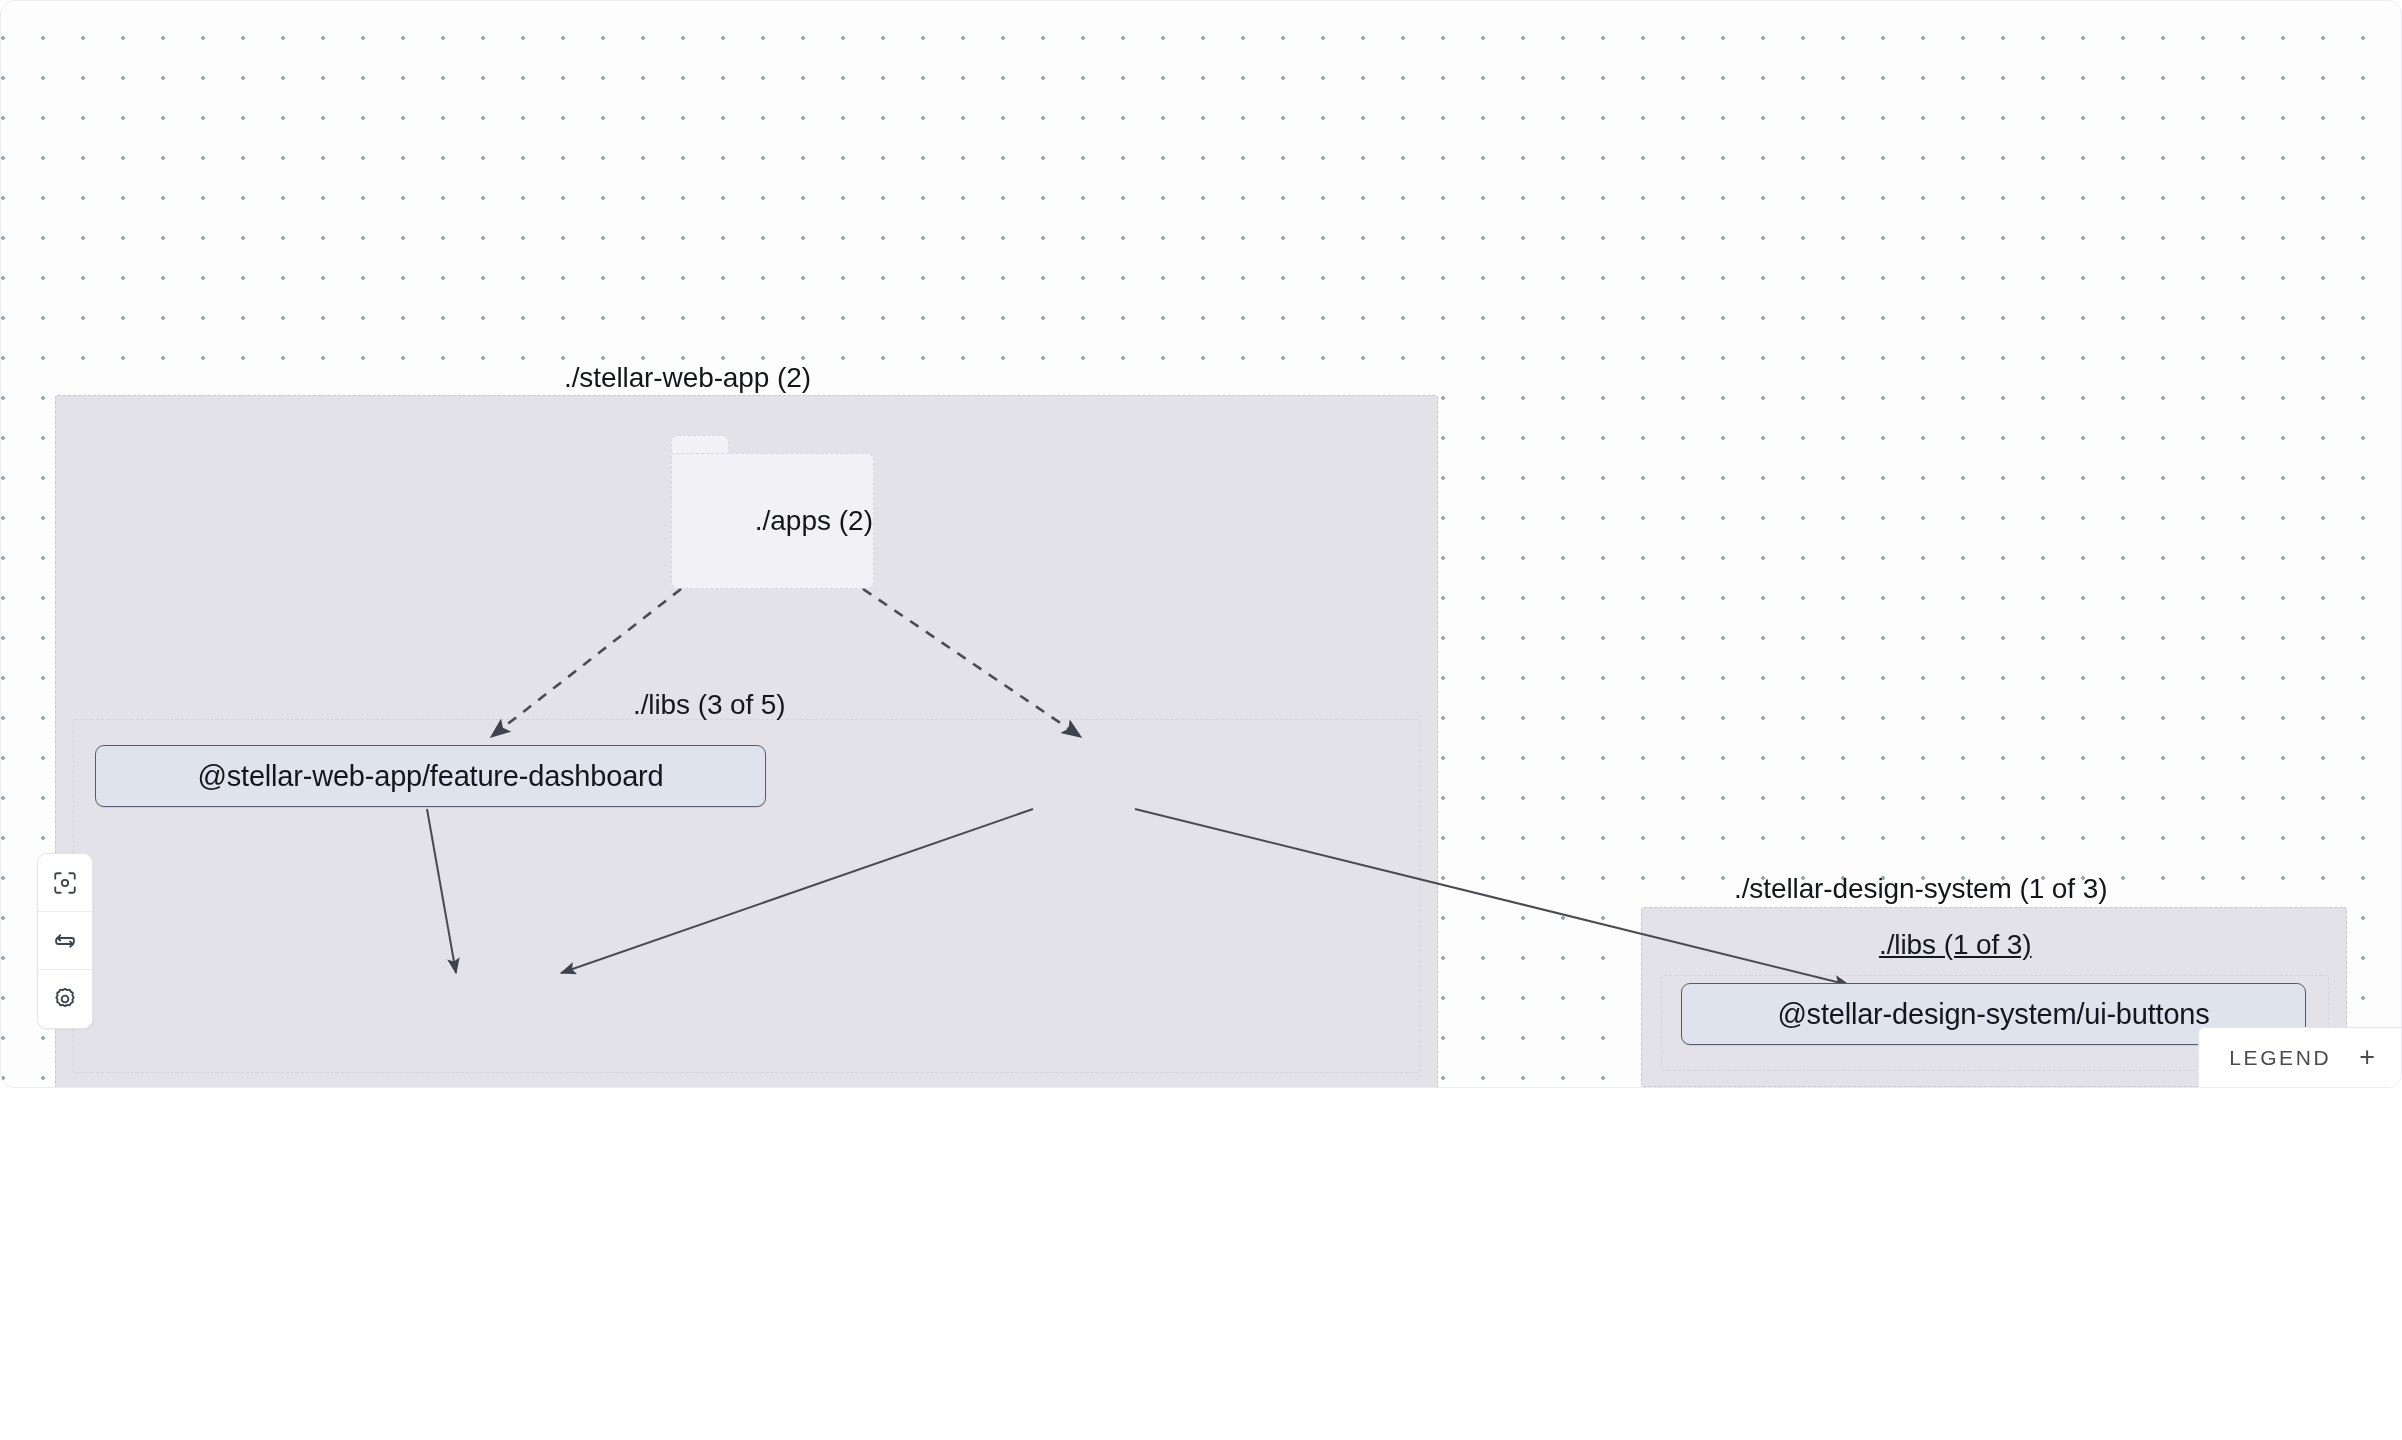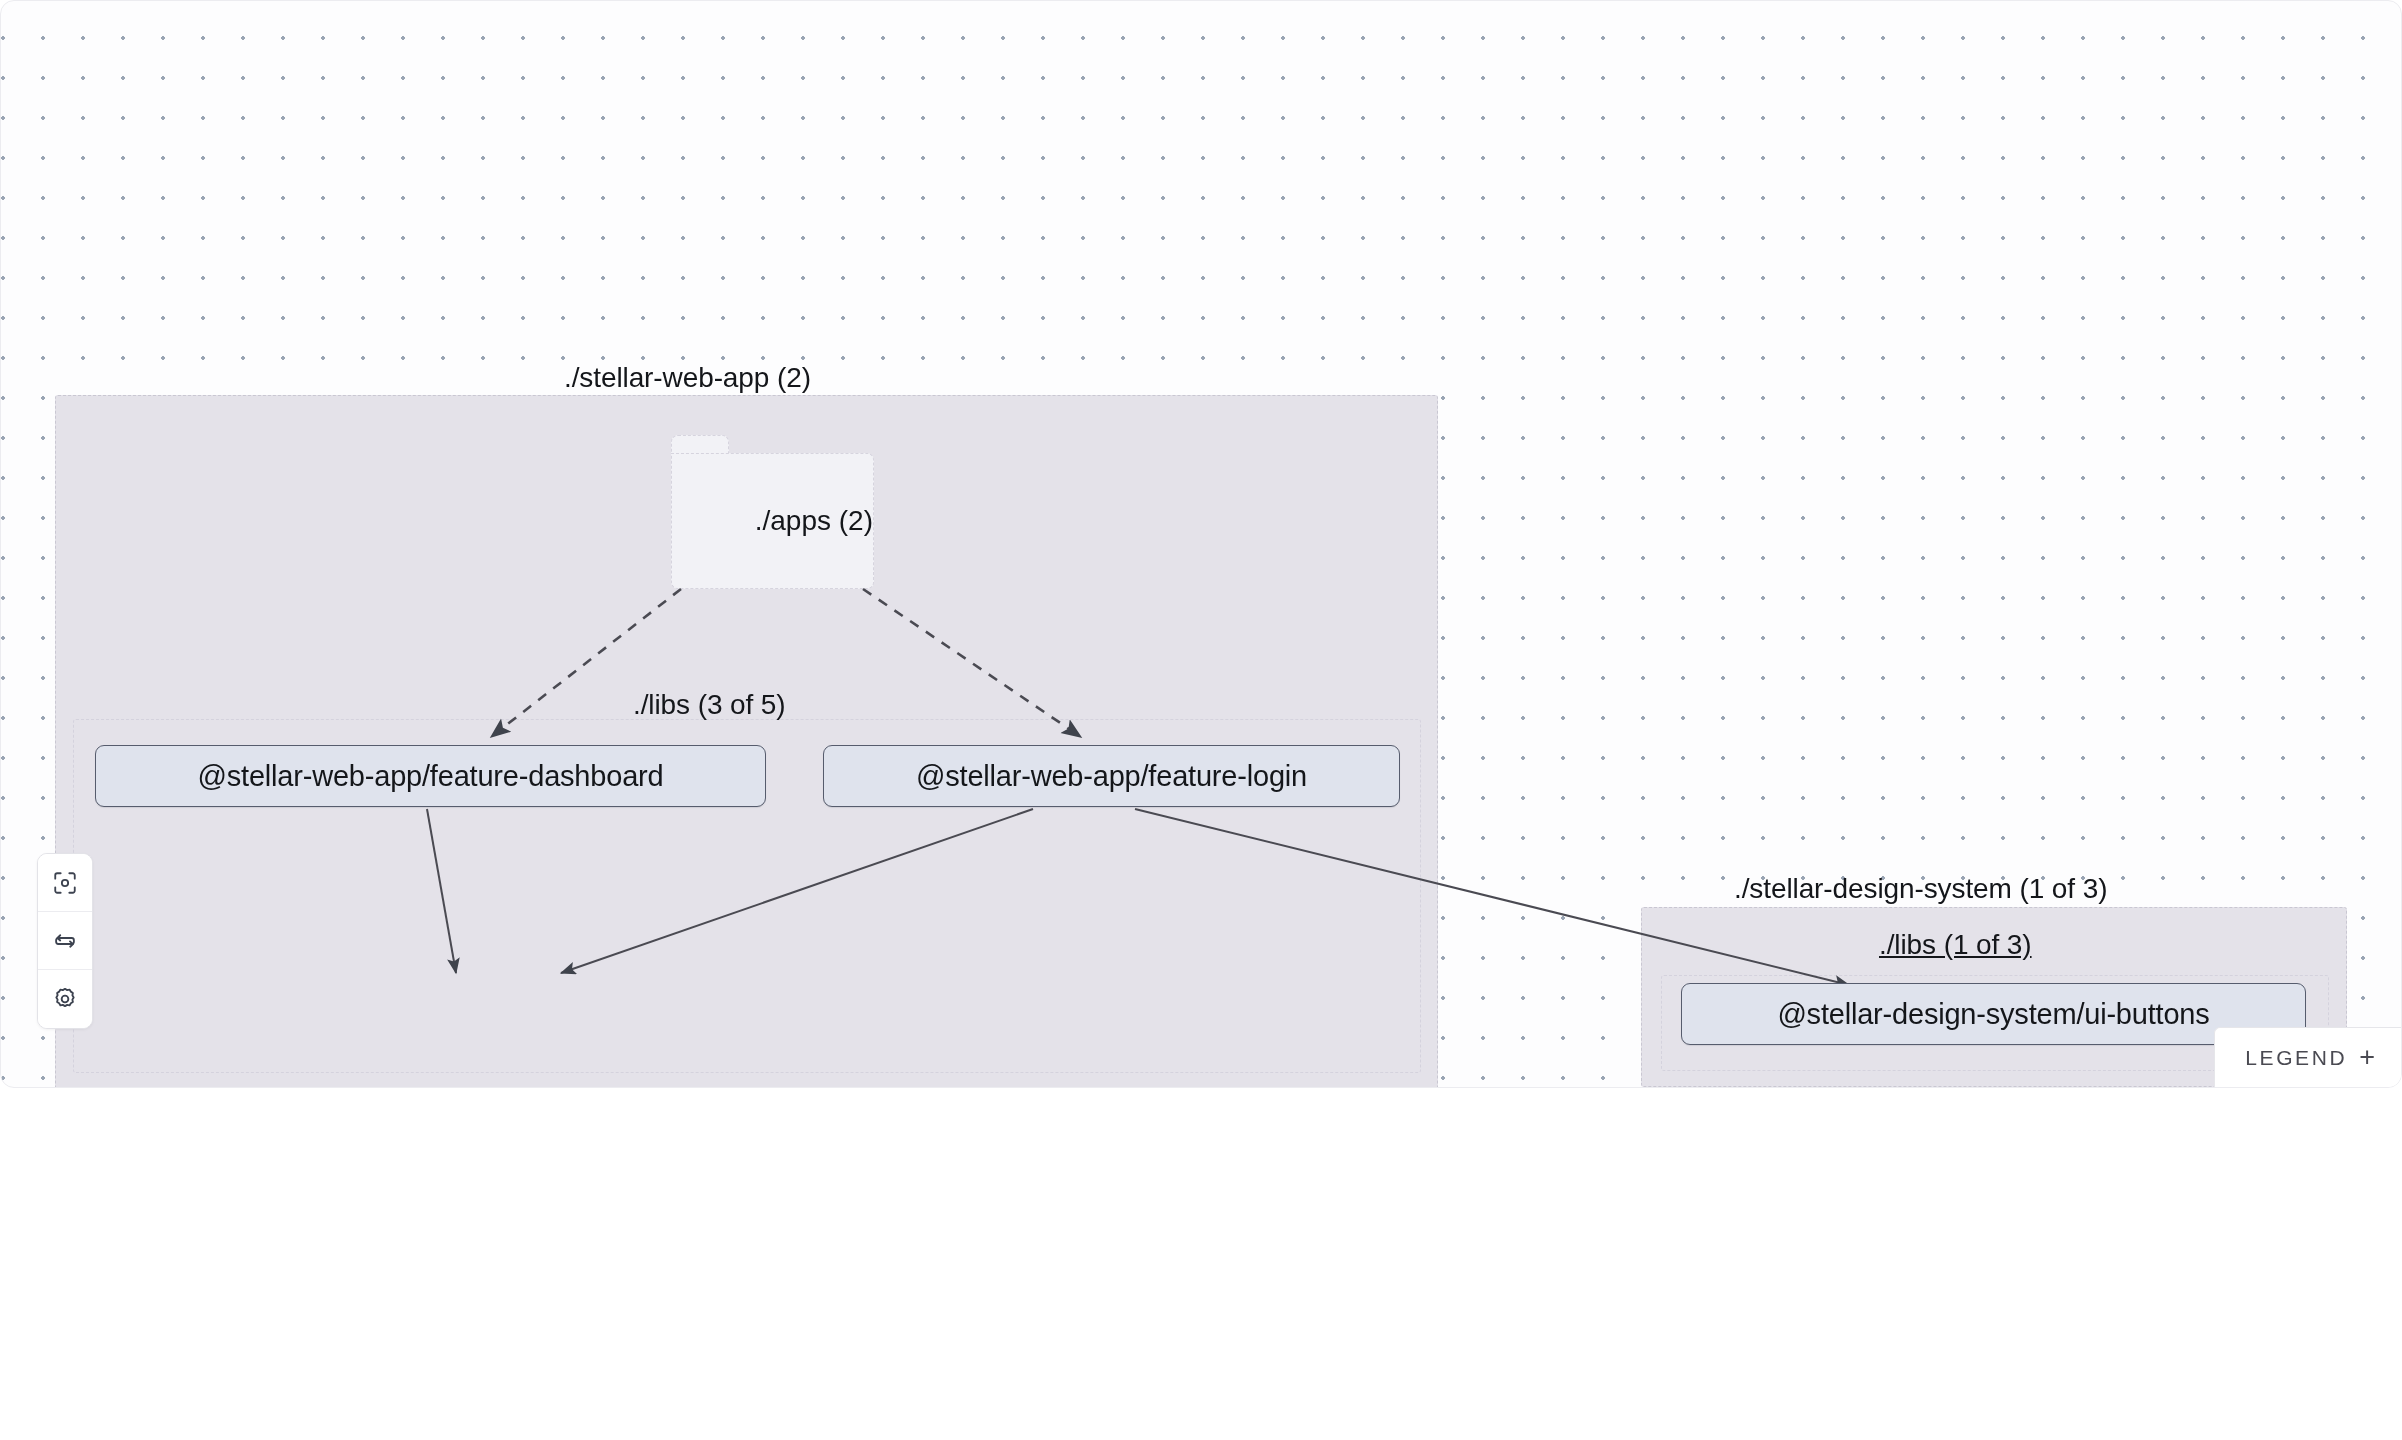--- a/index.html
+++ b/index.html
@@ -140,21 +140,21 @@
     position: absolute;
     right: 0px;
     bottom: 0px;
     background: #ffffff;
     border-left: 1px solid #e6e6ea;
     border-top: 1px solid #e6e6ea;
     border-top-left-radius: 6px;
     padding: 16px 26px 16px 30px;
     display: flex;
     align-items: center;
-    gap: 12px;
+    gap: 28px;
     z-index: 20;
     cursor: pointer;
   }
   #legend .legend-text {
     font-size: 21px;
     letter-spacing: 2.6px;
     color: #4a4a52;
   }
   #legend .legend-plus {
     font-size: 27px;
@@ -199,23 +199,20 @@
 
     <path d="M 426 808 L 455 972" fill="none" stroke="#4a4a52" stroke-width="2" marker-end="url(#arrowhead)"></path>
     <path d="M 1032 808 L 560 972" fill="none" stroke="#4a4a52" stroke-width="2" marker-end="url(#arrowhead)"></path>
     <path d="M 1134 808 L 1848 984" fill="none" stroke="#4a4a52" stroke-width="2" marker-end="url(#arrowhead)"></path>
   </svg>
 
   <div class="node" style="left:94px; top:744px; width:671px; height:62px;">
     <span class="node-label">@stellar-web-app/feature-dashboard</span>
   </div>
 
-  <div class="node" style="left:822px; top:744px; width:577px; height:62px;">
-    <span class="node-label">@stellar-web-app/feature-login</span>
-  </div>
 
 
   <div class="node" style="left:1680px; top:982px; width:625px; height:62px;">
     <span class="node-label">@stellar-design-system/ui-buttons</span>
   </div>
 
   <div id="controls">
     <button class="ctrl-btn">
       <span>
         <svg width="26" height="26" viewBox="0 0 24 24" fill="none" stroke="#3d4350" stroke-width="1.7" stroke-linecap="round">

